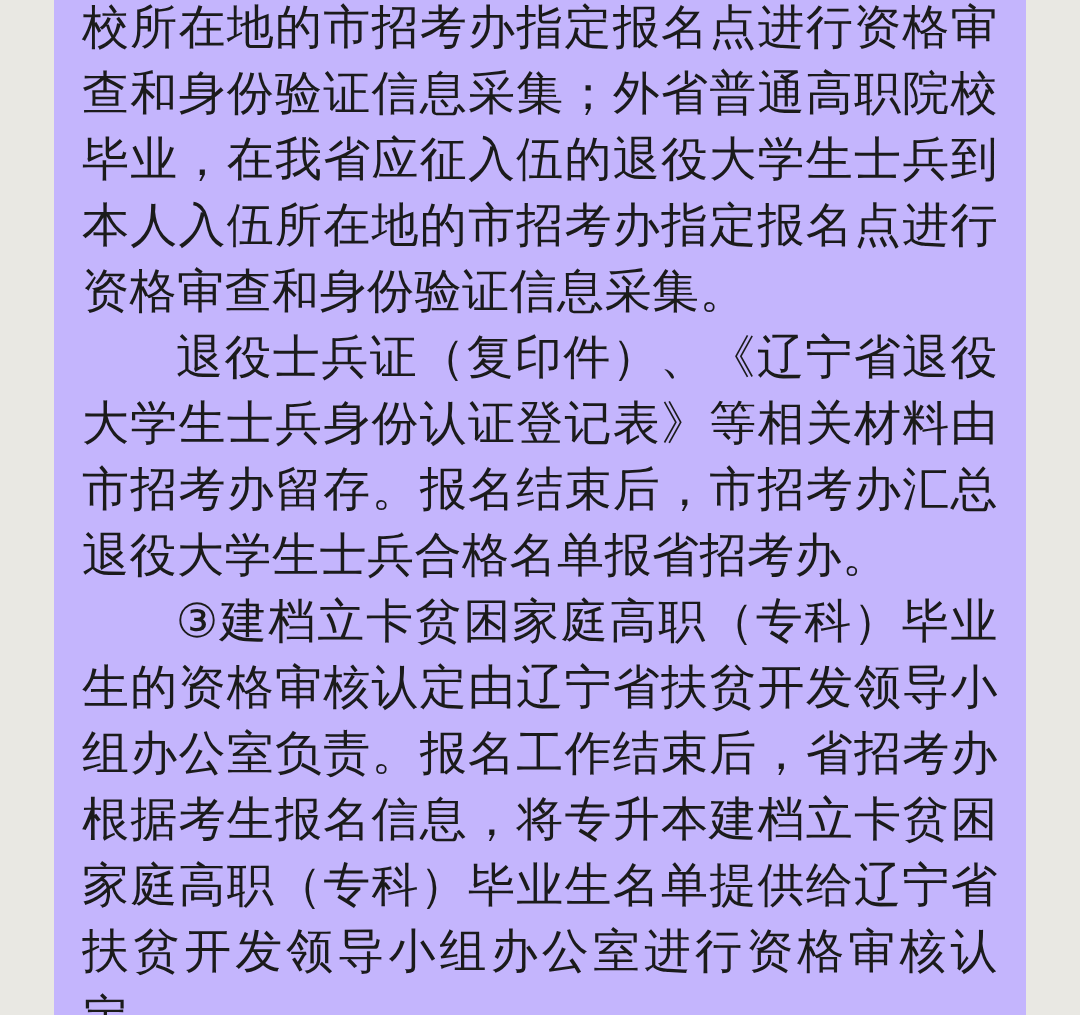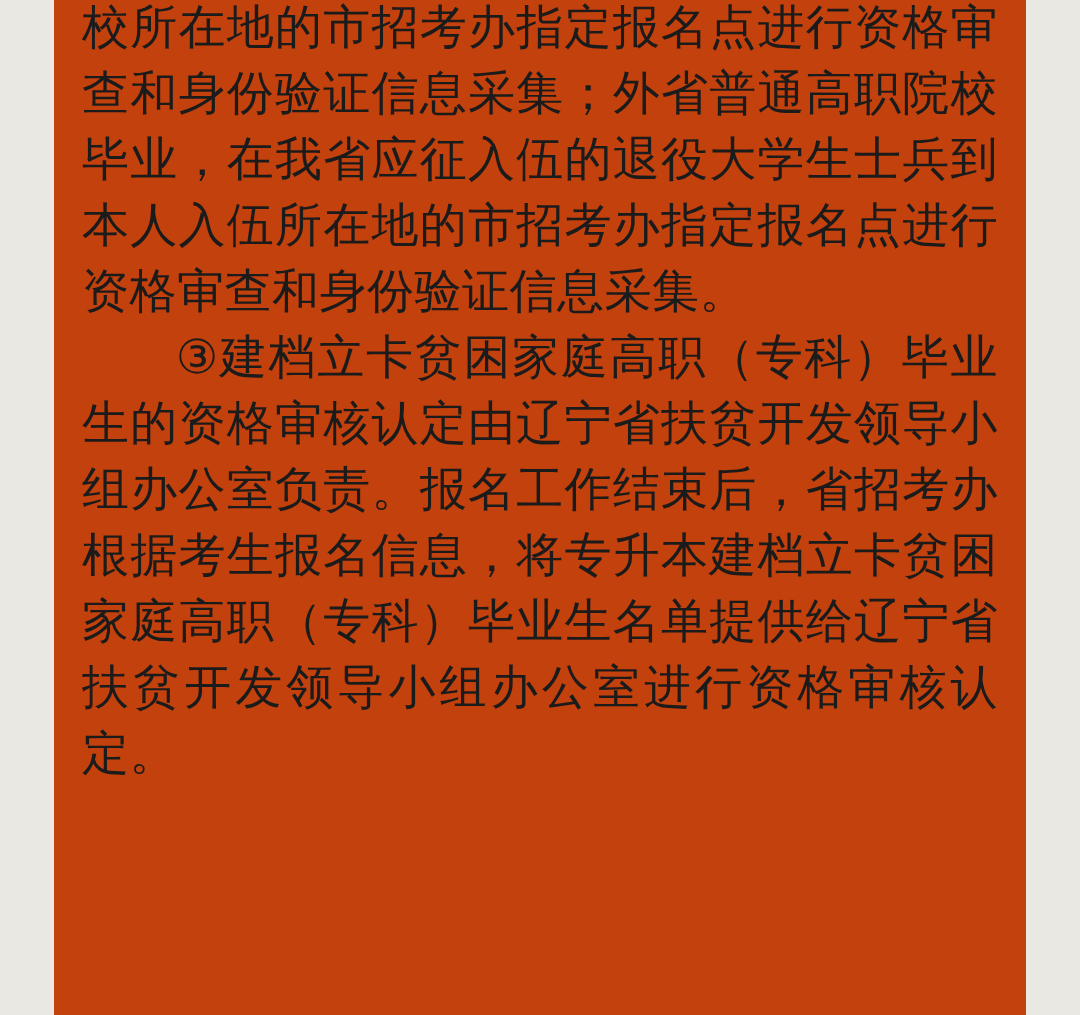--- a/index.html
+++ b/index.html
@@ -10,21 +10,21 @@
     width: 1080px;
     height: 1015px;
     background: #efeeea;
     font-family: "DejaVu Sans", "Liberation Sans", sans-serif;
     overflow: hidden;
   }
   .page {
     position: relative;
     width: 1080px;
     height: 1015px;
-    background: #c2410c;
+    background: #c4b5fd;
     box-sizing: border-box;
   }
   .margin-left {
     position: absolute;
     left: 0;
     top: 0;
     width: 54px;
     height: 100%;
     background: #e9e8e3;
   }
@@ -65,16 +65,17 @@
 </head>
 <body>
 
 <div class="page">
   <div class="margin-left"></div>
   <div class="margin-right"></div>
 
   <div class="content">
     <p class="para para-first">校所在地的市招考办指定报名点进行资格审查和身份验证信息采集；外省普通高职院校毕业，在我省应征入伍的退役大学生士兵到本人入伍所在地的市招考办指定报名点进行资格审查和身份验证信息采集。</p>
 
+    <p class="para indent">退役士兵证（复印件）、《辽宁省退役大学生士兵身份认证登记表》等相关材料由市招考办留存。报名结束后，市招考办汇总退役大学生士兵合格名单报省招考办。</p>
 
     <p class="para indent">③建档立卡贫困家庭高职（专科）毕业生的资格审核认定由辽宁省扶贫开发领导小组办公室负责。报名工作结束后，省招考办根据考生报名信息，将专升本建档立卡贫困家庭高职（专科）毕业生名单提供给辽宁省扶贫开发领导小组办公室进行资格审核认定。</p>
   </div>
 </div>
 
 </body></html>

